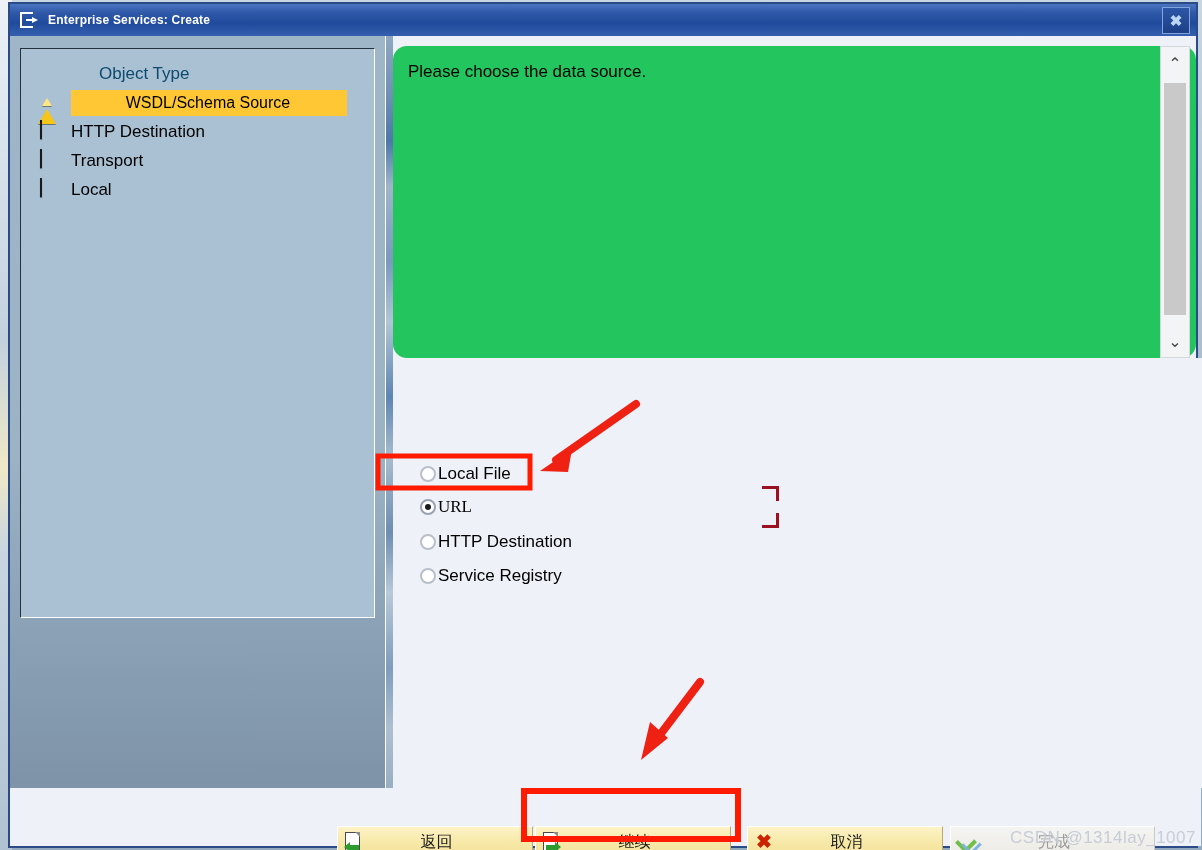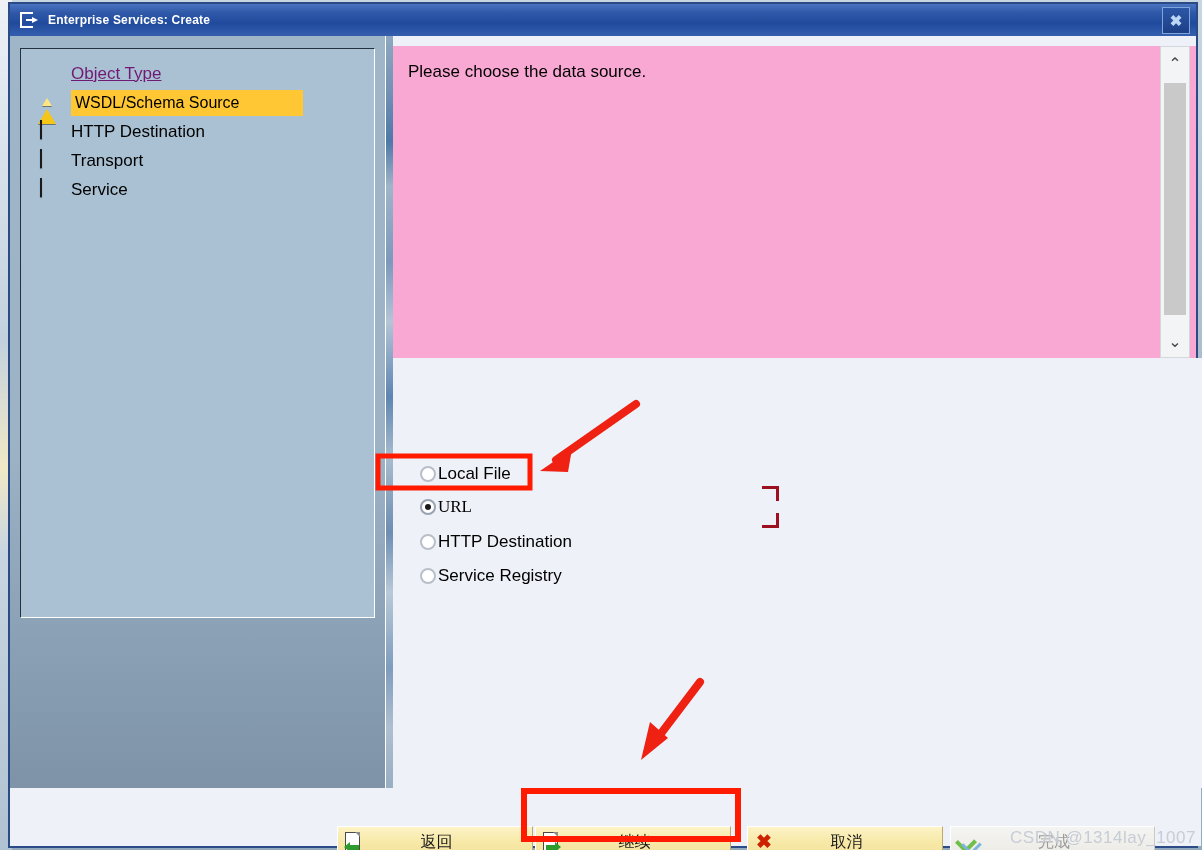--- a/index.html
+++ b/index.html
@@ -123,27 +123,28 @@
   .ic-red {
     width:15px; height:15px; margin:4px 0 0 3px;
     background: radial-gradient(circle at 38% 35%, #ff8080 0%, #e01010 45%, #8a0000 100%);
     border:1px solid #1a1a1a;
     box-sizing:border-box;
     box-shadow: 0 1px 1px rgba(0,0,0,.45);
   }
 
   .step-label { font-size:17px; color:#000; white-space:nowrap; }
   .step-link .step-label {
-    color:#701a75; text-decoration:underline; cursor:pointer;
+    color:#0c4a6e; cursor:pointer;margin-left:28px;
   }
   .step-row.current { padding-left:16px; }
   .step-row.current .step-hl {
     background:#ffc733; display:block; height:26px;
-    line-height:26px; padding:0 6px 16px 4px; width:232px;
-    box-sizing:border-box;
+    line-height:26px; padding:0 6px 16px 4px; width:276px;
+    box-sizing:border-box;
+    text-align:center;
   }
 
   
   #splitter {
     position:absolute; left:375px; top:0; width:8px; height:752px;
     background: linear-gradient(180deg,
        #8fa8c0 0%, #6f8fb4 8%, #4d78a8 14%, #9fb5c9 20%,
        #7a99bd 30%, #b3c5d6 38%, #5d85b2 48%, #a8bccd 56%,
        #6d8db2 66%, #b8c9d8 74%, #7e9cbd 84%, #aebfd0 92%, #97aec3 100%);
     border-left:1px solid #ffffff;
@@ -152,21 +153,22 @@
 
   
   #main-col {
     position:absolute; left:383px; top:0; width:803px; height:752px;
     background:#eef1f8;
   }
 
   
   #desc-area {
     position:absolute; left:0; top:10px; width:803px; height:312px;
-    background:#f9a8d4;
+    background:#22c55e;
+    border-radius:14px;
   }
   #desc-text {
     position:absolute; left:15px; top:16px;
     font-size:17px; color:#000;
   }
   #desc-scroll {
     position:absolute; right:6px; top:10px;
     width:30px; height:312px;
     background:#f3f4f6;
     border:1px solid #d4d7dc;
@@ -344,21 +346,21 @@
           <span class="step-label">HTTP Destination</span>
         </div>
 
         <div class="step-row">
           <span class="step-icon"><span class="ic-red"></span></span>
           <span class="step-label">Transport</span>
         </div>
 
         <div class="step-row">
           <span class="step-icon"><span class="ic-red"></span></span>
-          <span class="step-label">Service</span>
+          <span class="step-label">Local</span>
         </div>
 
       </div>
     </div>
 
     <div id="splitter"></div>
 
     <div id="main-col">
 
       <div id="desc-area">

